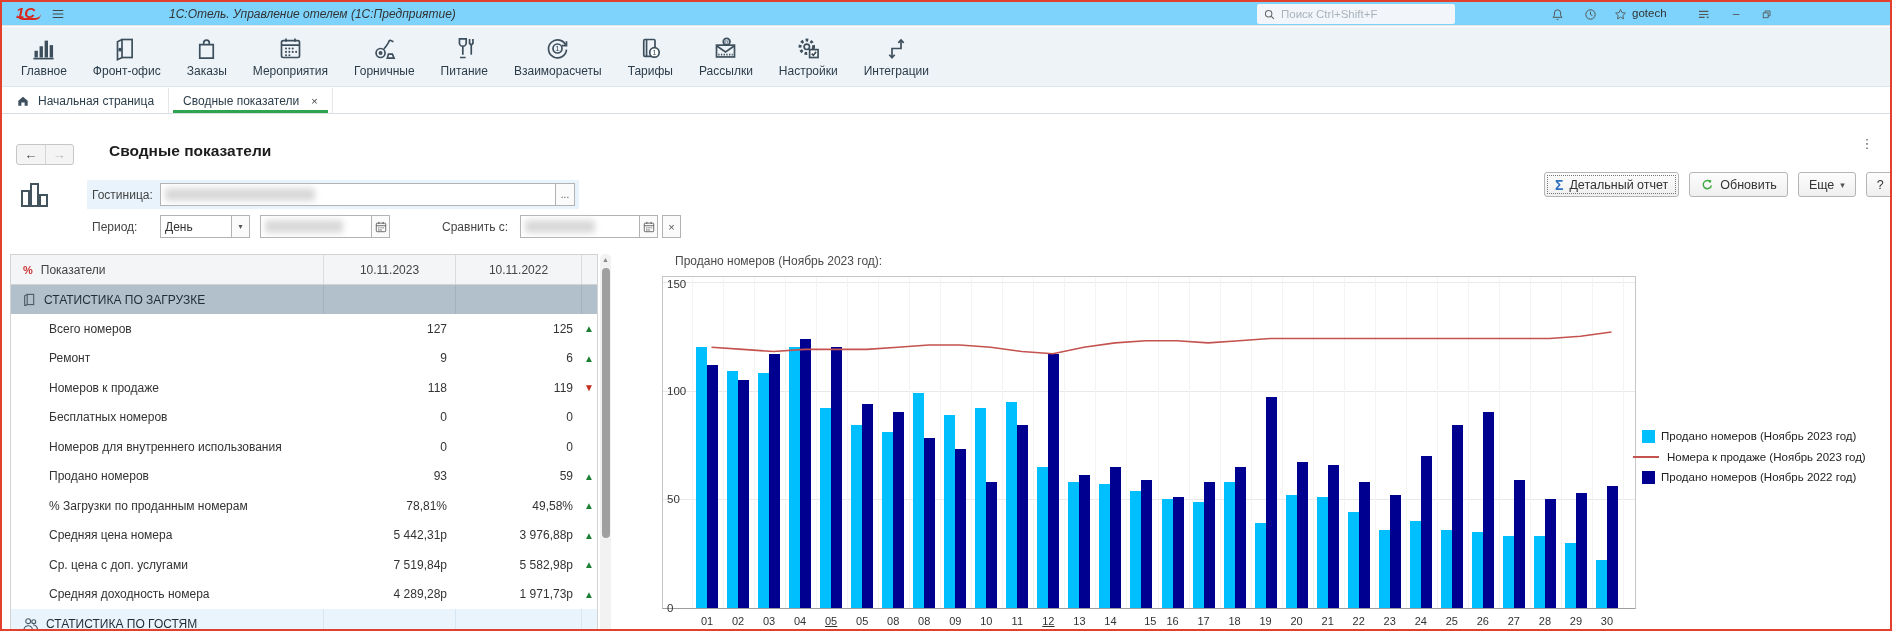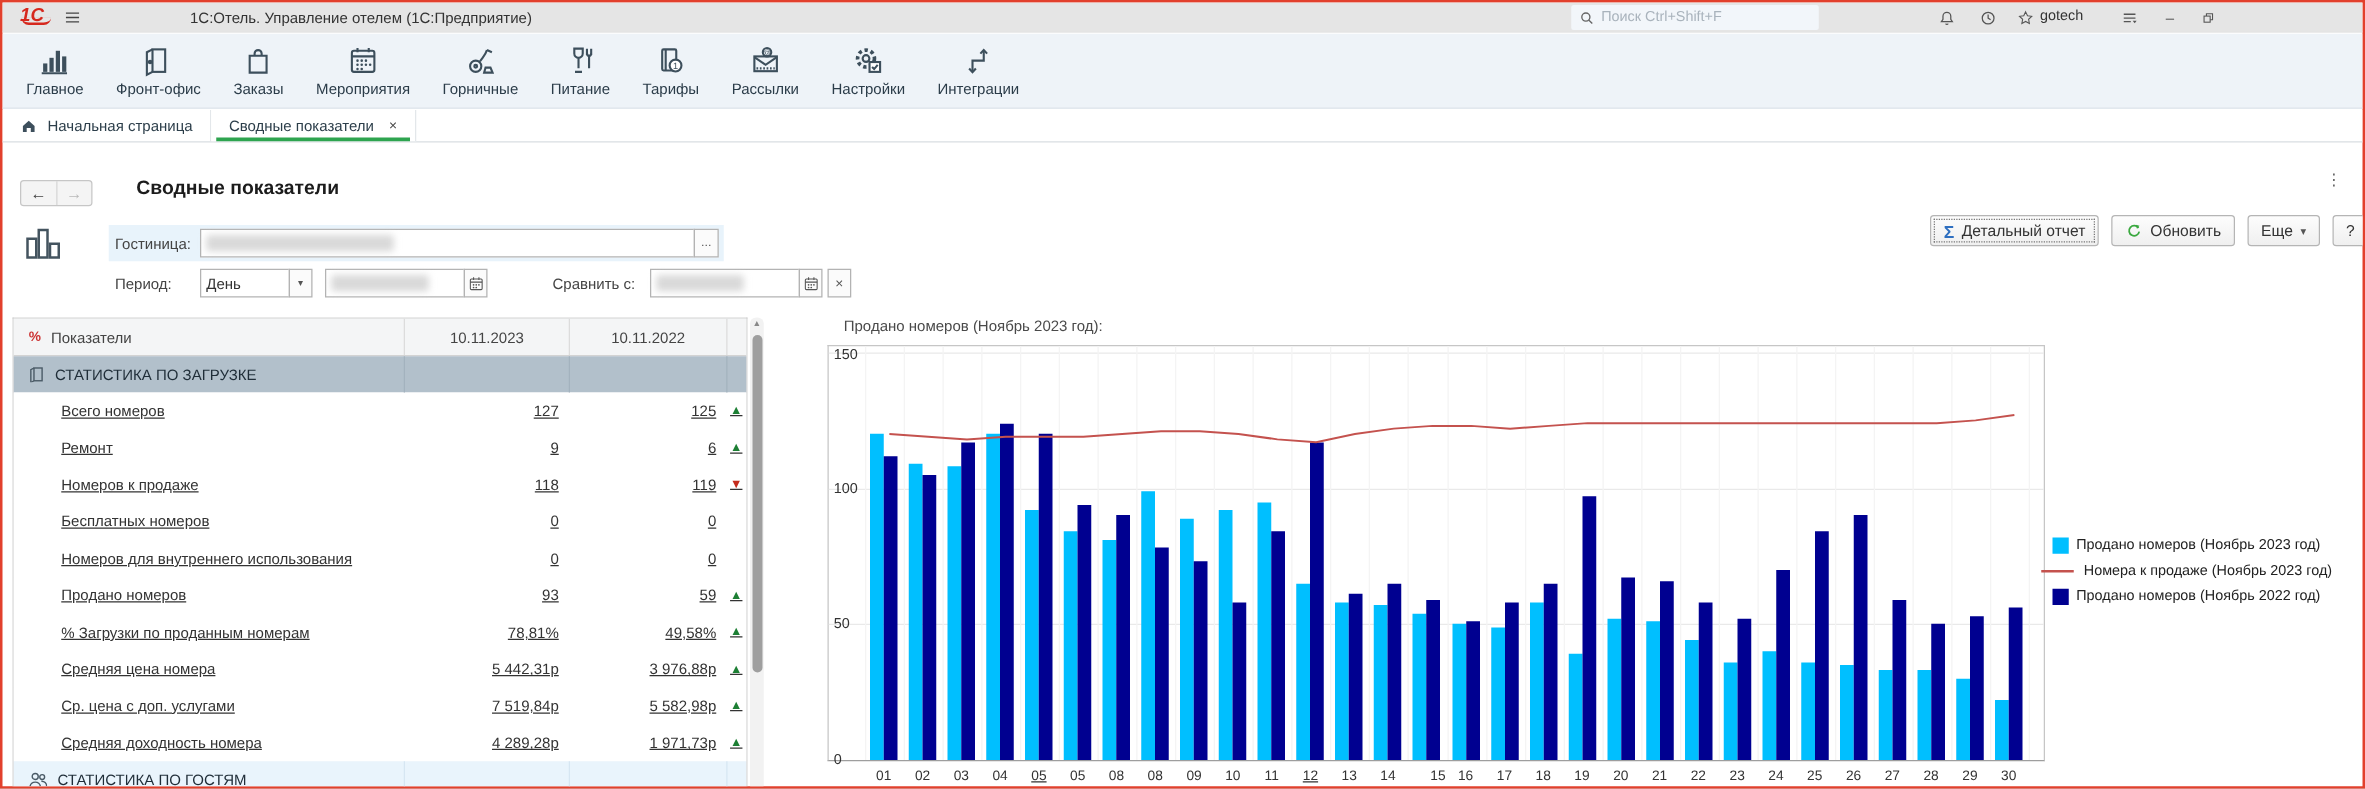--- a/index.html
+++ b/index.html
@@ -1,24 +1,24 @@
 <!DOCTYPE html>
 <html><head>
 <meta charset="utf-8">
 <style>
   html,body{margin:0;padding:0;background:#888;}
   *{box-sizing:border-box;}
   .frame{position:relative;width:1892px;height:631px;background:#fff;border:2px solid #e2402c;
          font-family:"Liberation Sans","DejaVu Sans",sans-serif;overflow:hidden;color:#333;}
   
-  .titlebar{position:absolute;left:0;top:0;width:100%;height:24px;background:#e5e5e5;border-bottom:1px solid #e4e4e4;}
+  .titlebar{position:absolute;left:0;top:0;width:100%;height:24px;background:#7dd3fc;border-bottom:1px solid #e4e4e4;}
   .logo1c{position:absolute;left:14px;top:2px;font-size:15px;font-weight:bold;font-style:italic;color:#d6281e;}
   .logo1c:after{content:"";position:absolute;left:1px;bottom:1px;width:24px;height:4px;border-bottom:2px solid #d6281e;border-radius:0 0 8px 8px;}
   .burger{position:absolute;left:48px;top:5px;}
-  .apptitle{position:absolute;left:150px;top:5px;font-size:12px;color:#333;}
+  .apptitle{position:absolute;left:167px;top:5px;font-size:12px;color:#333;font-style:italic;}
   .search{position:absolute;left:1255px;top:2px;width:198px;height:20px;background:#f2f6fa;border-radius:2px;
           display:flex;align-items:center;padding:0 6px;gap:5px;}
   .search .ph{font-size:11.5px;color:#a9b3bc;}
   .tb-ic{position:absolute;top:3px;width:20px;height:18px;display:flex;align-items:center;justify-content:center;color:#555;}
   .user{position:absolute;left:1630px;top:5px;font-size:11.5px;color:#333;}
   
   .toolbar{position:absolute;left:0;top:25px;width:100%;height:60px;background:#eef3f8;border-bottom:1px solid #dde4ea;
            display:flex;align-items:center;padding:0 6px;}
   .tool{display:inline-flex;flex-direction:column;align-items:center;justify-content:center;padding:2px 13px;gap:2px;cursor:default;}
   .tool svg{width:27px;height:27px;stroke:#3d4f5c;fill:none;stroke-width:1.5;}
@@ -54,21 +54,21 @@
   
   .tablewrap{position:absolute;left:8px;top:252px;width:588px;border:1px solid #d3d3d3;border-bottom:none;font-size:12px;}
   .t-head{display:flex;height:30px;background:#f4f5f6;border-bottom:1px solid #d3d3d3;align-items:center;color:#444;}
   .c-name{width:312px;padding-left:12px;display:flex;align-items:center;gap:8px;}
   .c-v{width:132px;text-align:center;border-left:1px solid #dcdcdc;align-self:stretch;display:flex;align-items:center;justify-content:center;}
   .c-v2{width:126px;}
   .c-a{width:16px;border-left:1px solid #dcdcdc;align-self:stretch;}
   .t-sec{display:flex;height:29px;align-items:center;color:#1f2d38;}
   .sec1{background:#b2c0cb;}
   .sec2{background:#e9f4fc;}
-  .t-row{display:flex;height:29.5px;align-items:center;background:#fff;text-decoration:underline;}
+  .t-row{display:flex;height:29.5px;align-items:center;background:#fff;}
   .t-row .c-name{padding-left:38px;}
   .t-row .c-v{justify-content:flex-end;padding-right:8px;border-left:none;}
   .t-row .c-a{border-left:none;display:flex;align-items:center;justify-content:center;font-size:10px;}
   .up{color:#1d7f34;} .down{color:#c42b1c;}
   .pct{color:#cc3333;font-weight:bold;font-size:11px;}
   
   .vscroll{position:absolute;left:598px;top:252px;width:11px;height:379px;background:#f2f2f2;border-radius:5px;}
   .vscroll .arrow{position:absolute;top:2px;left:0;width:11px;text-align:center;font-size:7px;color:#888;}
   .vscroll .thumb{position:absolute;left:1.5px;top:14px;width:8px;height:270px;background:#9f9f9f;border-radius:4px;}
   
@@ -311,20 +311,26 @@
       <span class="lbl">Горничные</span>
     </div>
 
     <div class="tool">
       <svg>
           <use href="#ic-food"></use>
         </svg>
       <span class="lbl">Питание</span>
     </div>
 
+    <div class="tool">
+      <svg>
+          <use href="#ic-settl"></use>
+        </svg>
+      <span class="lbl">Взаиморасчеты</span>
+    </div>
 
     <div class="tool">
       <svg>
           <use href="#ic-tariff"></use>
         </svg>
       <span class="lbl">Тарифы</span>
     </div>
 
     <div class="tool">
       <svg>

